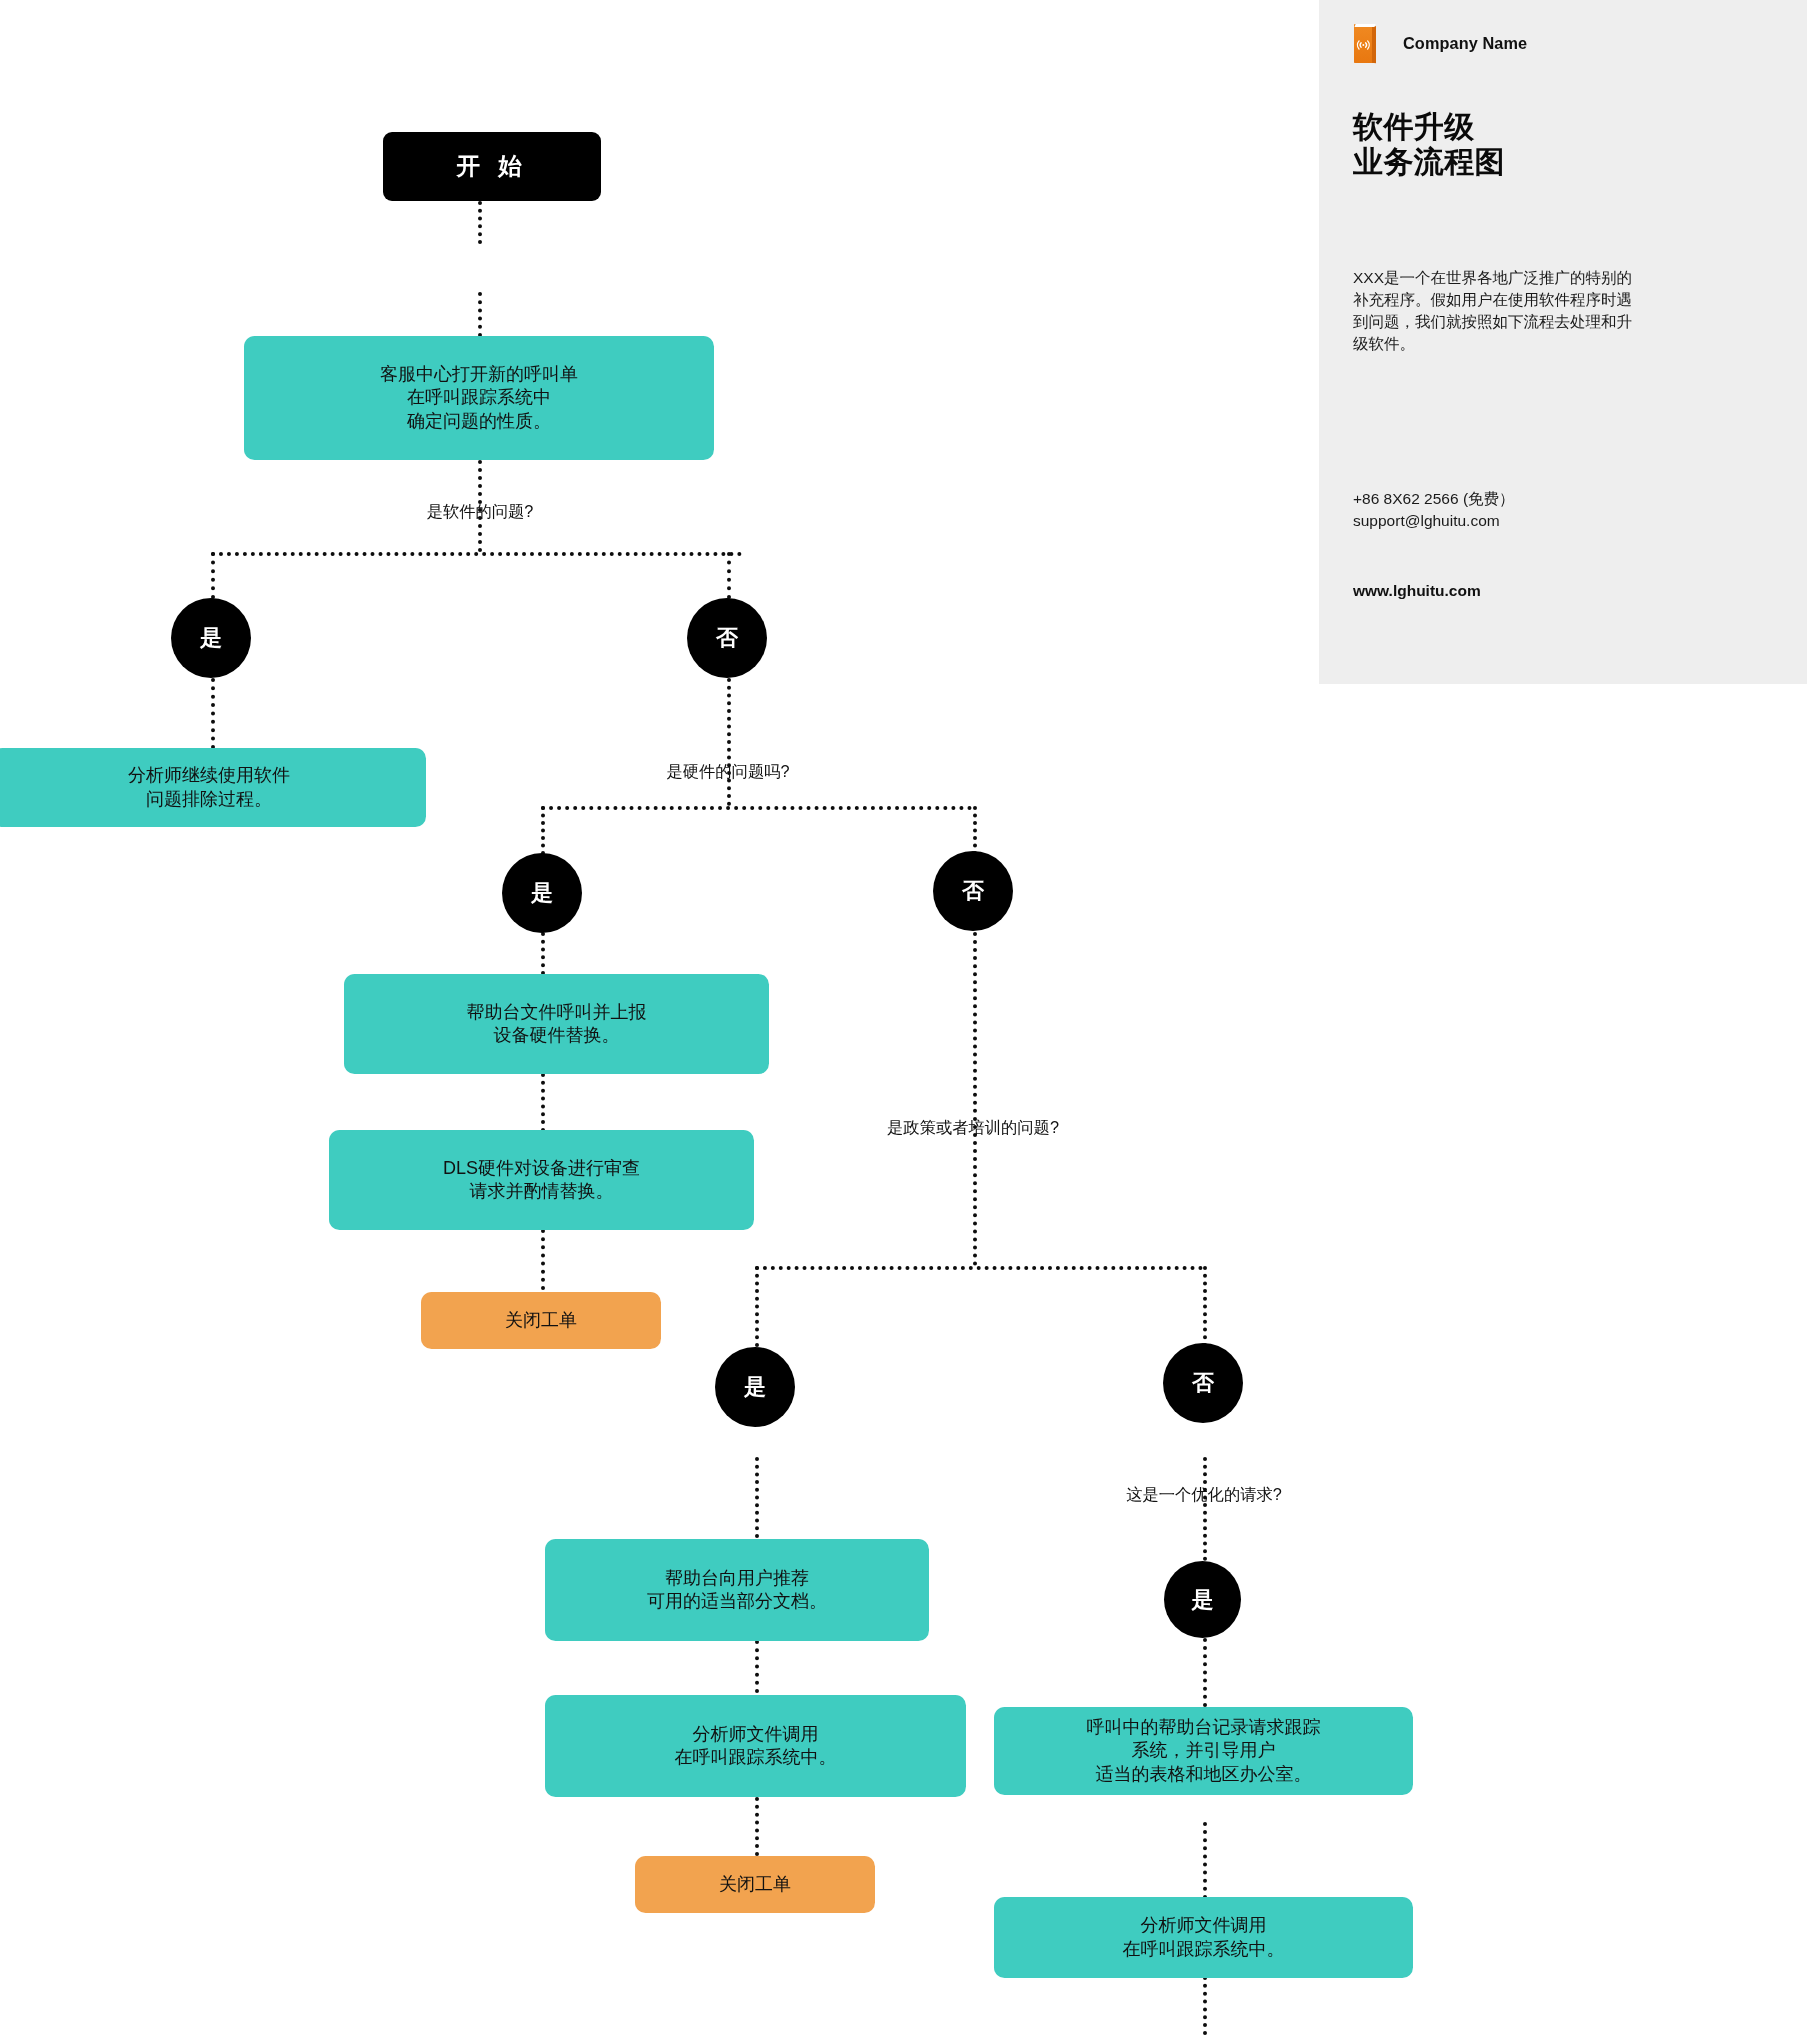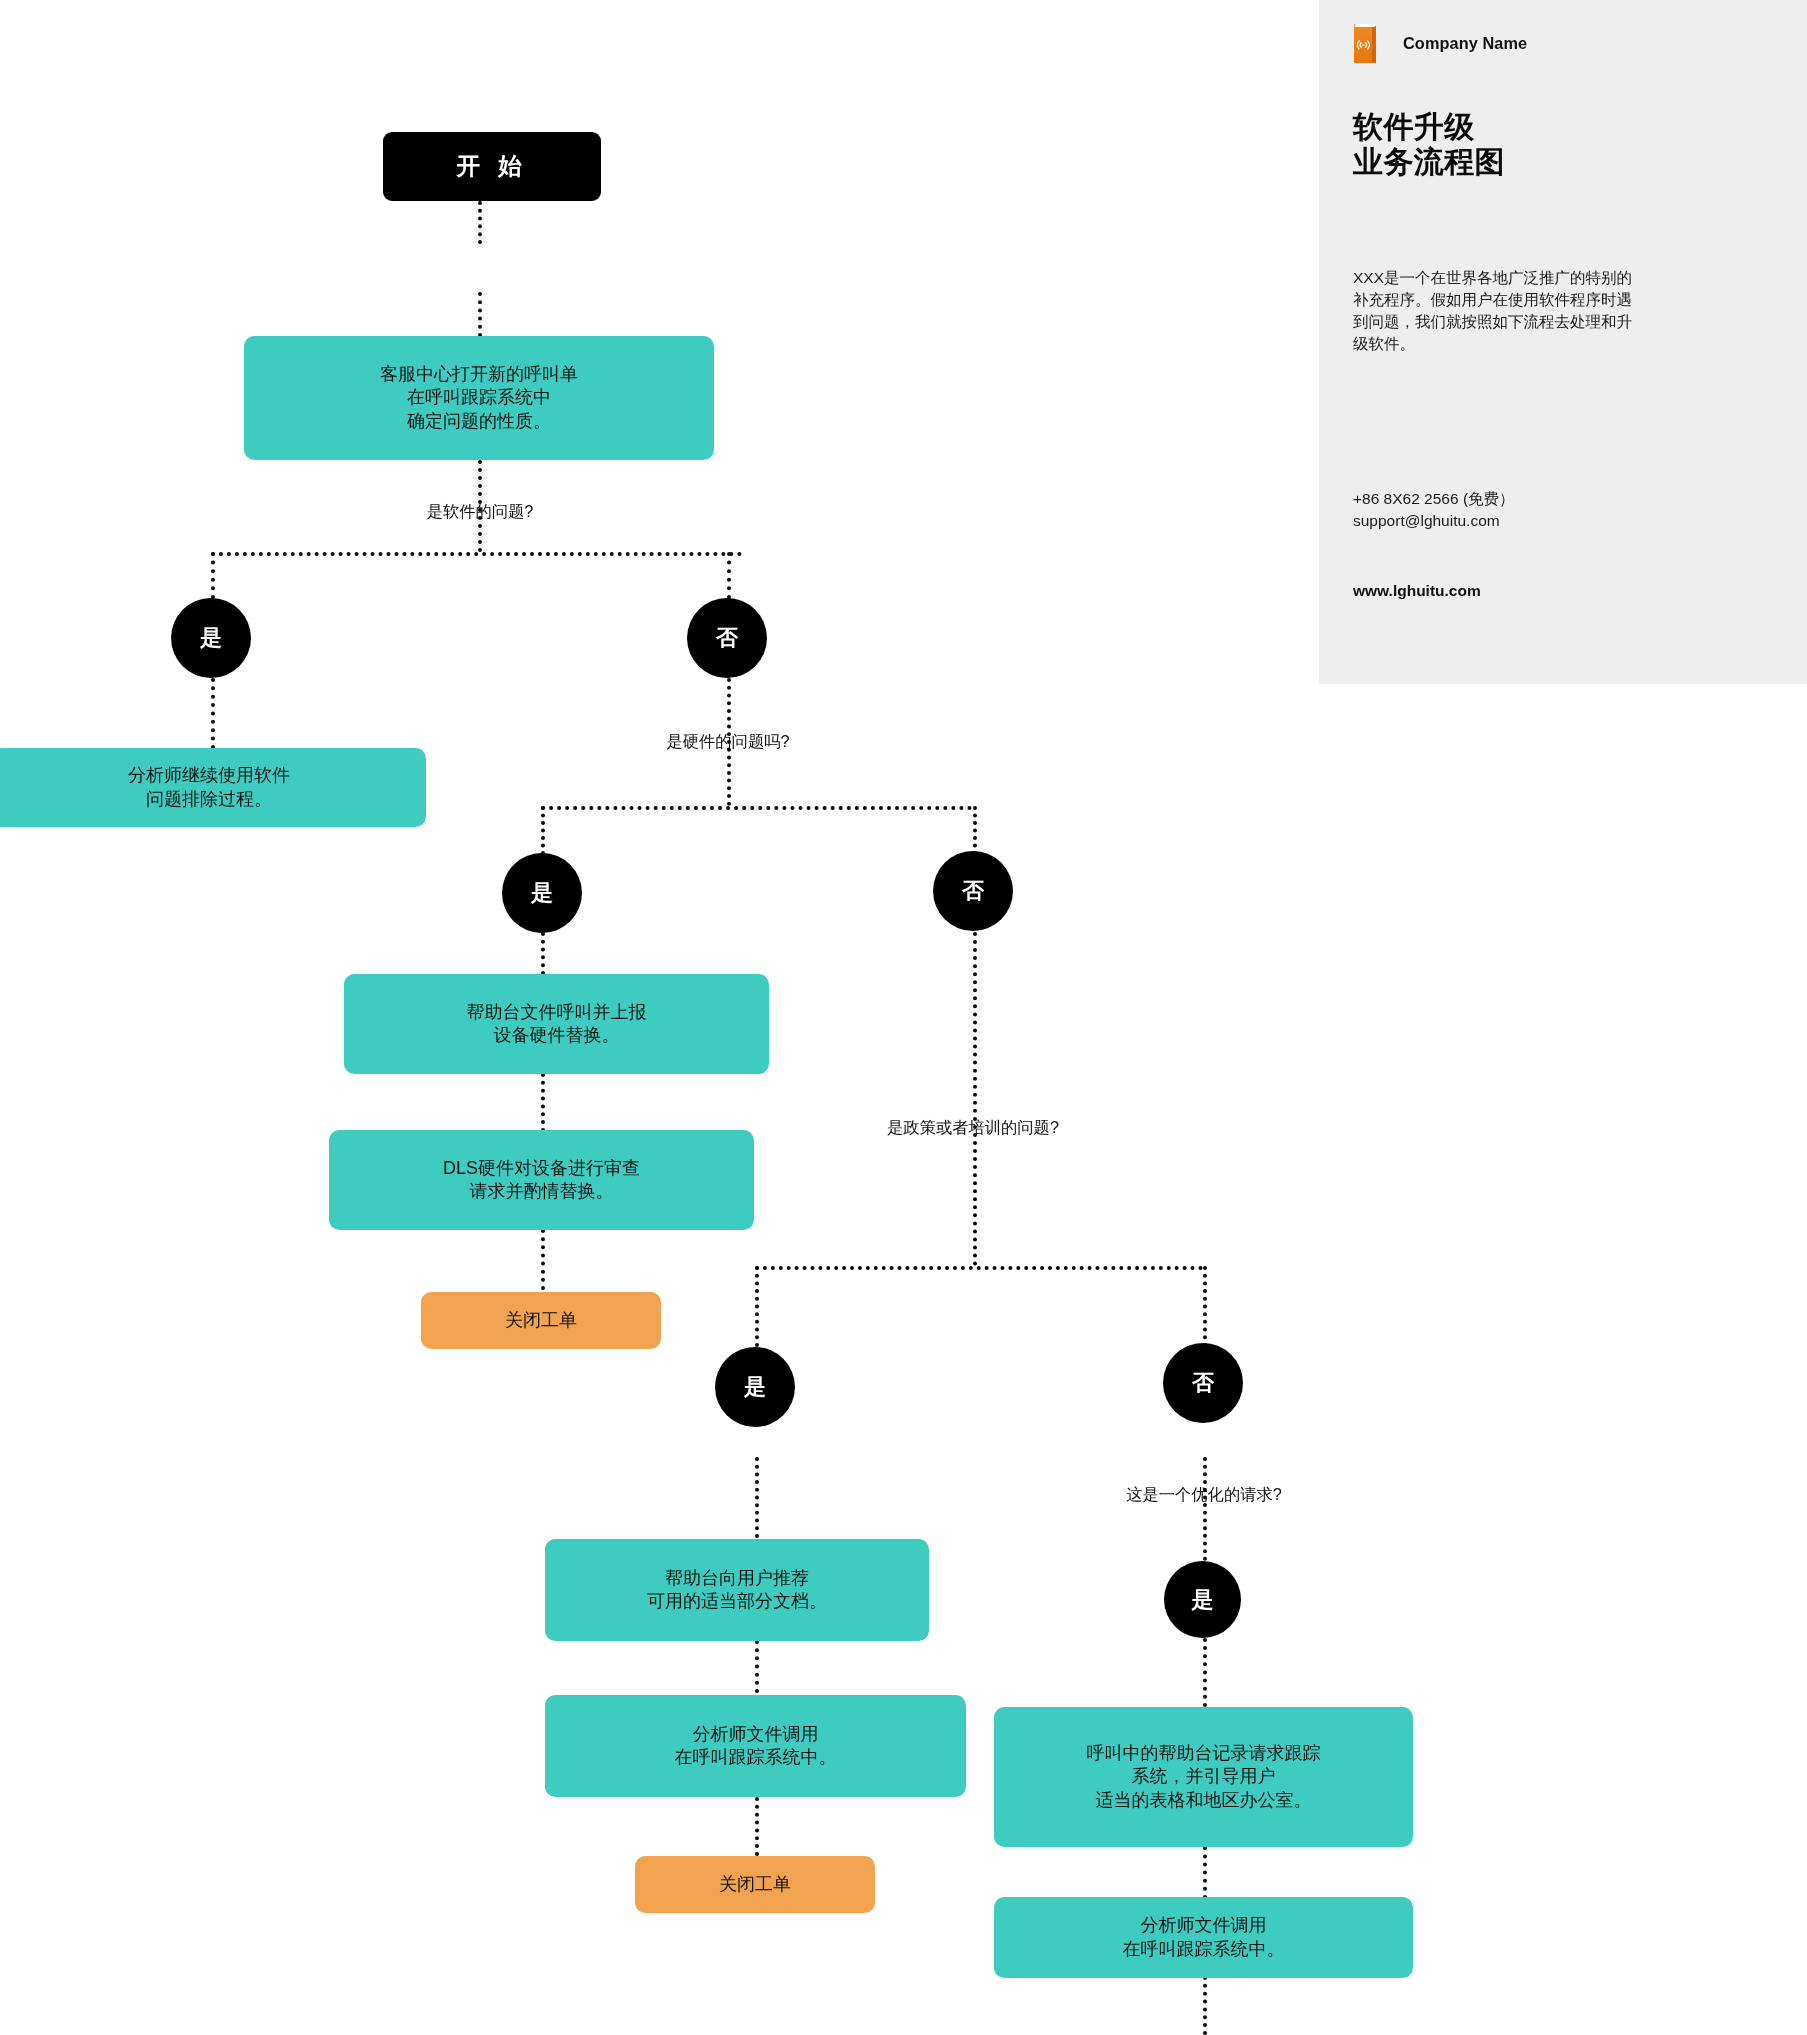--- a/index.html
+++ b/index.html
@@ -256,21 +256,21 @@
 
   <div class="qlabel" style="left:480px; top:501px;">是软件的问题?</div>
 
   <div class="badge" style="left:171px; top:598px; width:80px; height:80px;">是</div>
 
   <div class="badge" style="left:687px; top:598px; width:80px; height:80px;">否</div>
 
   <div class="node teal" style="left:-8.1px; top:748px; width:434px; height:79px;">分析师继续使用软件
 问题排除过程。</div>
 
-  <div class="qlabel" style="left:728px; top:731px;">是硬件的问题吗?</div>
+  <div class="qlabel" style="left:728px; top:761px;">是硬件的问题吗?</div>
 
   <div class="badge" style="left:502px; top:853px; width:80px; height:80px;">是</div>
 
   <div class="badge" style="left:933px; top:851px; width:80px; height:80px;">否</div>
 
   <div class="node teal" style="left:329px; top:974px; width:425px; height:100px;margin-left:15px;">帮助台文件呼叫并上报
 设备硬件替换。</div>
 
   <div class="node teal" style="left:329px; top:1130px; width:425px; height:100px;">DLS硬件对设备进行审查
 请求并酌情替换。</div>
@@ -288,21 +288,21 @@
 
   <div class="node teal" style="left:545px; top:1695px; width:421px; height:102px;">分析师文件调用
 在呼叫跟踪系统中。</div>
 
   <div class="node orange" style="left:635px; top:1856px; width:240px; height:57px;">关闭工单</div>
 
   <div class="qlabel" style="left:1204px; top:1484px;">这是一个优化的请求?</div>
 
   <div class="badge" style="left:1164px; top:1561px; width:77px; height:77px;">是</div>
 
-  <div class="node teal" style="left:994px; top:1707px; width:419px; height:140px;">呼叫中的帮助台记录请求跟踪
+  <div class="node teal" style="left:994px; top:1707px; width:419px; height:88px;">呼叫中的帮助台记录请求跟踪
 系统，并引导用户
 适当的表格和地区办公室。</div>
 
   <div class="node teal" style="left:994px; top:1897px; width:419px; height:81px;">分析师文件调用
 在呼叫跟踪系统中。</div>
 
 </div>
 
 
 </body></html>

